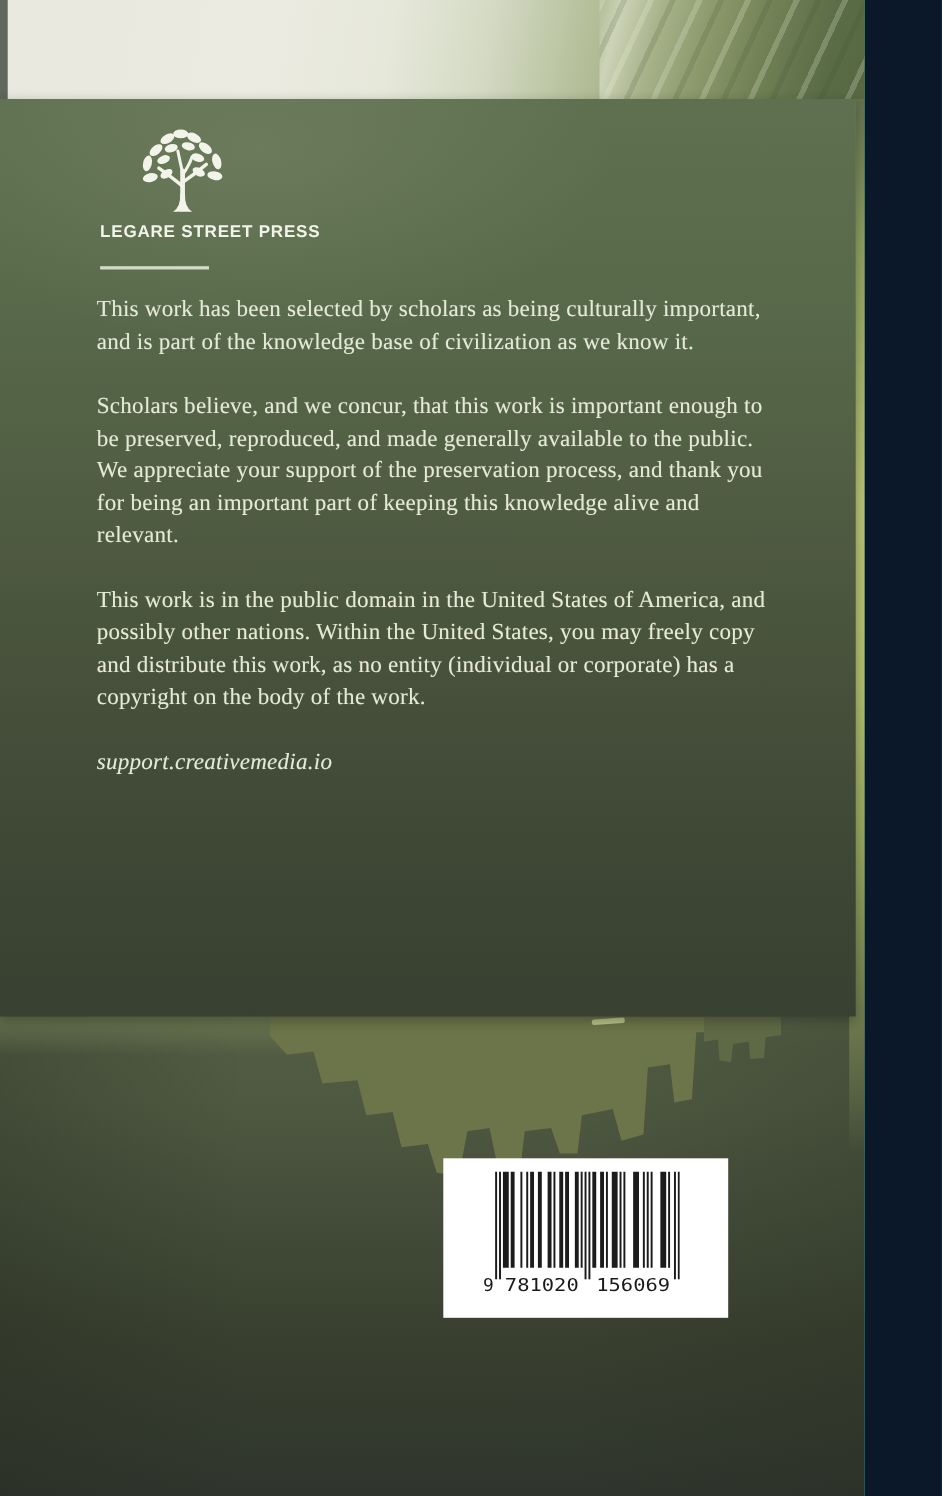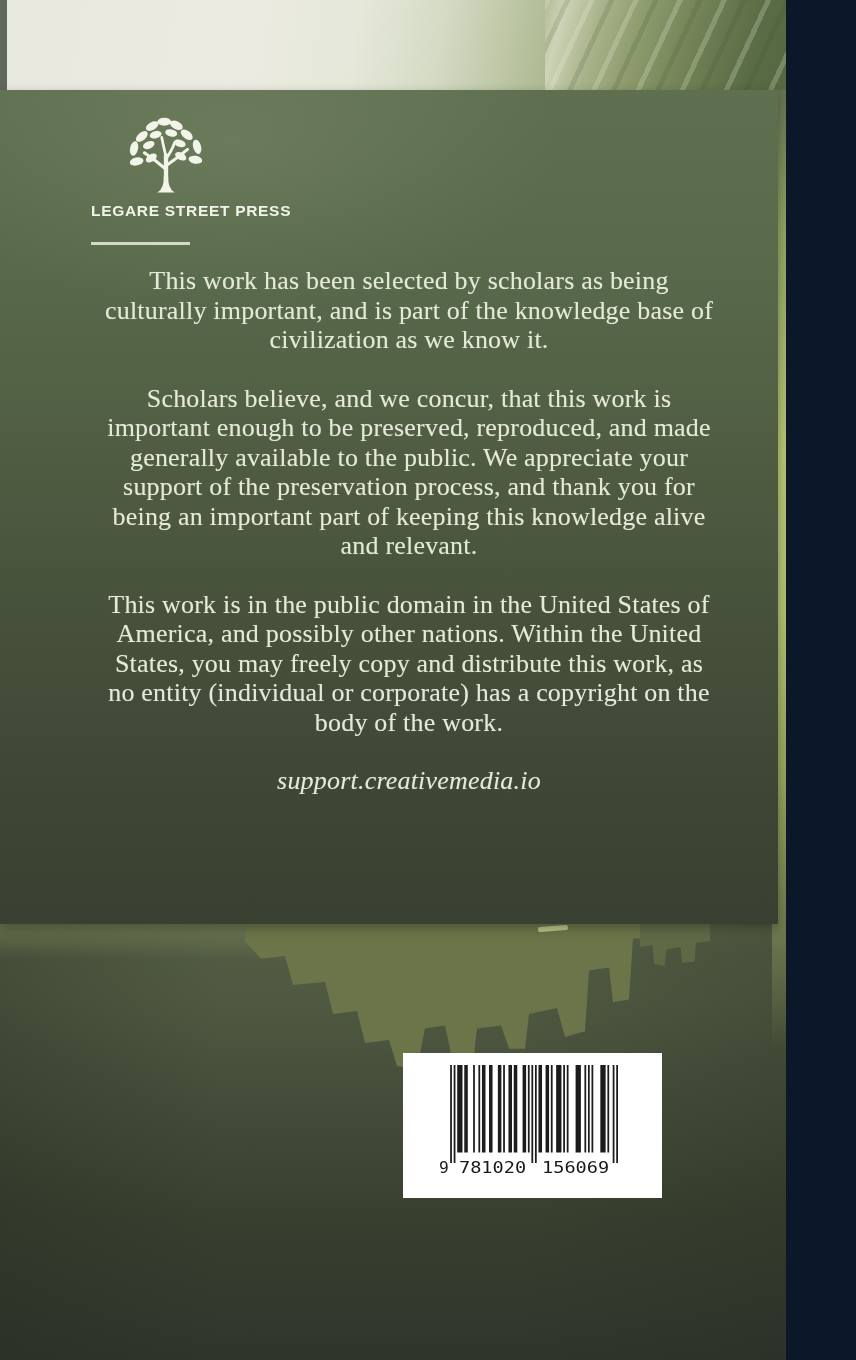--- a/index.html
+++ b/index.html
@@ -12,21 +12,20 @@
     background: #0b1829;
     font-family: "Liberation Serif", serif;
   }
   
   .cover {
     position: absolute;
     left: 0; top: 0;
     width: 786px; height: 1360px;
     overflow: hidden;
     background: #14b8a6;
-    text-align: center;
   }
   
   .lower-art {
     position: absolute; left: 0; top: 90px;
     width: 786px; height: 1270px;
     background: linear-gradient(180deg,
       #76855f 0px, #6d7c58 300px, #62704e 700px, #596549 830px,
       #515c43 860px, #4f5941 910px, #454e3a 1000px,
       #39402f 1120px, #2f352c 1270px);
   }
@@ -120,24 +119,24 @@
     font-size: 15.5px;
     letter-spacing: 0.7px;
     color: #f2f4ea;
   }
   .divider {
     position: absolute; left: 91px; top: 152px;
     width: 99px; height: 2.5px;
     background: #e9eddd; opacity: 0.85;
   }
   .text-block {
-    position: absolute; left: 103px; top: 176px;
+    position: absolute; left: 88px; top: 176px;
     width: 612px;
     color: #e5e9d8;
-    font-size: 26px;
+    font-size: 21px;
     line-height: 29.5px;
     letter-spacing: 0.2px;
     text-shadow: 0 0 1px rgba(230,235,215,0.35);
   }
   .text-block p { margin: 0 0 29px 0; }
   .support-url { margin-top: 58px; font-style: italic; }
   
   .barcode-box {
     position: absolute; left: 403px; top: 1053px;
     width: 259px; height: 145px;

